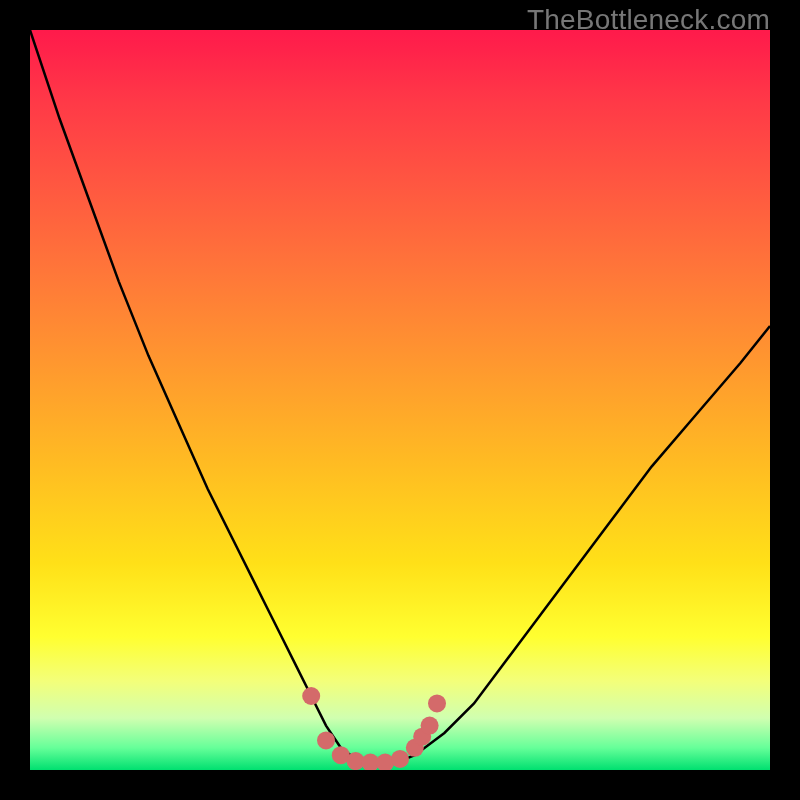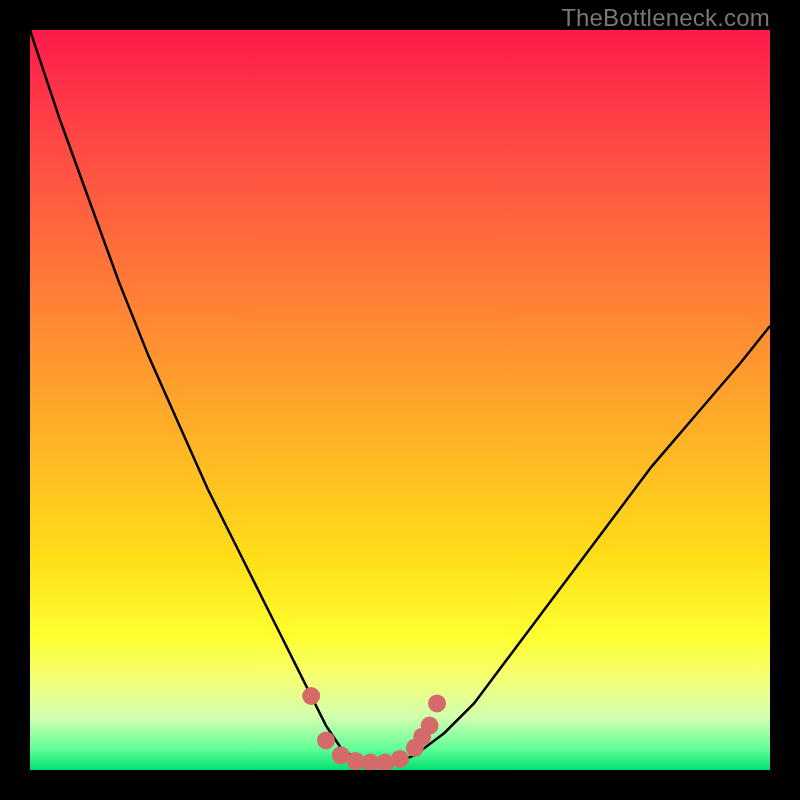--- a/index.html
+++ b/index.html
@@ -39,21 +39,21 @@
       #d0ffb0 93%,
       #66ff99 97%,
       #00e070 100%
     );
   }
   .watermark {
     position: absolute;
     top: 4px;
     right: 30px;
     color: #777;
-    font-size: 24px;
+    font-size: 28px;
     font-weight: 400;
     letter-spacing: 0.2px;
   }
   svg.curve {
     position: absolute;
     top: 0;
     left: 0;
     width: 740px;
     height: 740px;
   }

